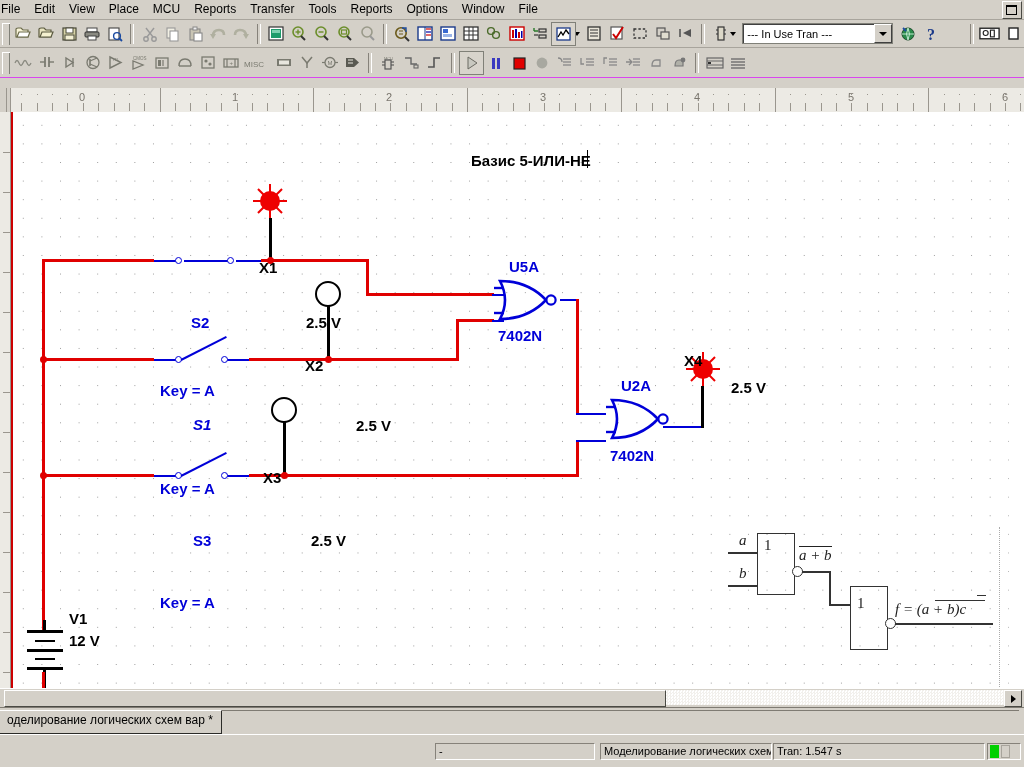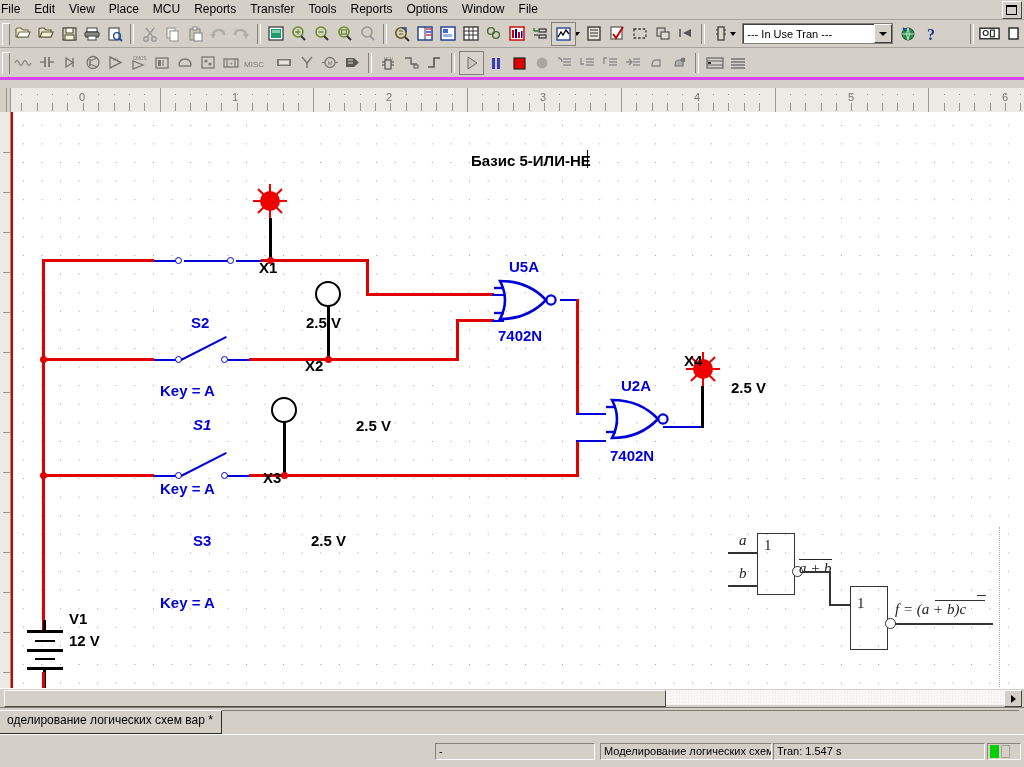--- a/index.html
+++ b/index.html
@@ -13,21 +13,21 @@
   .menuitem{padding:2px 7px 3px 7px;font-size:12px;color:#000;white-space:nowrap;cursor:default;}
   .menu-restore{position:absolute;right:2px;top:1px;width:18px;height:16px;
                 background:#d4d0c8;border-top:1px solid #fff;border-left:1px solid #fff;
                 border-right:1px solid #4a4a44;border-bottom:1px solid #4a4a44;}
   .menu-restore i{display:block;width:9px;height:7px;border:1px solid #000;border-top-width:2px;
                   margin:3px 0 0 3px;}
 
   
   .tbrow{position:absolute;left:0;width:1024px;background:#d4d0c8;display:flex;align-items:center;}
   .tb1{top:20px;height:27px;border-bottom:1px solid #a8a49c;}
-  .tb2{top:48px;height:29px;border-bottom:3px solid #d946ef;}
+  .tb2{top:48px;height:29px;border-bottom:1px solid #d946ef;}
   .grip{width:7px;height:21px;margin:0 2px;
         border-left:1px solid #fff;border-top:1px solid #fff;
         box-shadow:inset -1px 0 0 #808078;}
   .tbtn{width:23px;height:22px;margin:0 0px;display:flex;align-items:center;justify-content:center;
         position:relative;}
   .tbtn.sel{border:1px solid #808078;background:#d8d4cc;}
   .sep{width:2px;height:20px;margin:0 4px;border-left:1px solid #86827a;border-right:1px solid #fff;}
   .caret{width:0;height:0;border-left:3px solid transparent;border-right:3px solid transparent;
          border-top:4px solid #000;margin-left:-2px;margin-right:3px;}
   .combo{width:150px;height:19px;background:#fff;border:1px solid #808078;
@@ -915,21 +915,21 @@
         <div class="dbox" style="left:746px;top:421px;width:36px;height:60px;"></div>
         <div class="dnum" style="left:753px;top:425px;">1</div>
         <div class="dbub" style="left:781px;top:454px;"></div>
 
         <div class="dline" style="left:717px;top:440px;width:30px;height:1.6px;"></div>
         <div class="formula" style="left:728px;top:420px;">a</div>
 
         <div class="dline" style="left:717px;top:473px;width:30px;height:1.6px;"></div>
         <div class="formula" style="left:728px;top:453px;">b</div>
 
-        <div class="formula" style="left:788px;top:447px;">
+        <div class="formula" style="left:788px;top:434px;">
           <span class="ovl">a + b</span>
         </div>
         <div class="dline" style="left:791px;top:459px;width:28px;height:1.6px;"></div>
         <div class="dline" style="left:818px;top:459px;width:1.6px;height:34px;"></div>
         <div class="dline" style="left:818px;top:492px;width:22px;height:1.6px;"></div>
 
         <div class="dbox" style="left:839px;top:474px;width:36px;height:62px;"></div>
         <div class="dnum" style="left:846px;top:483px;">1</div>
         <div class="dbub" style="left:874px;top:506px;"></div>
 

